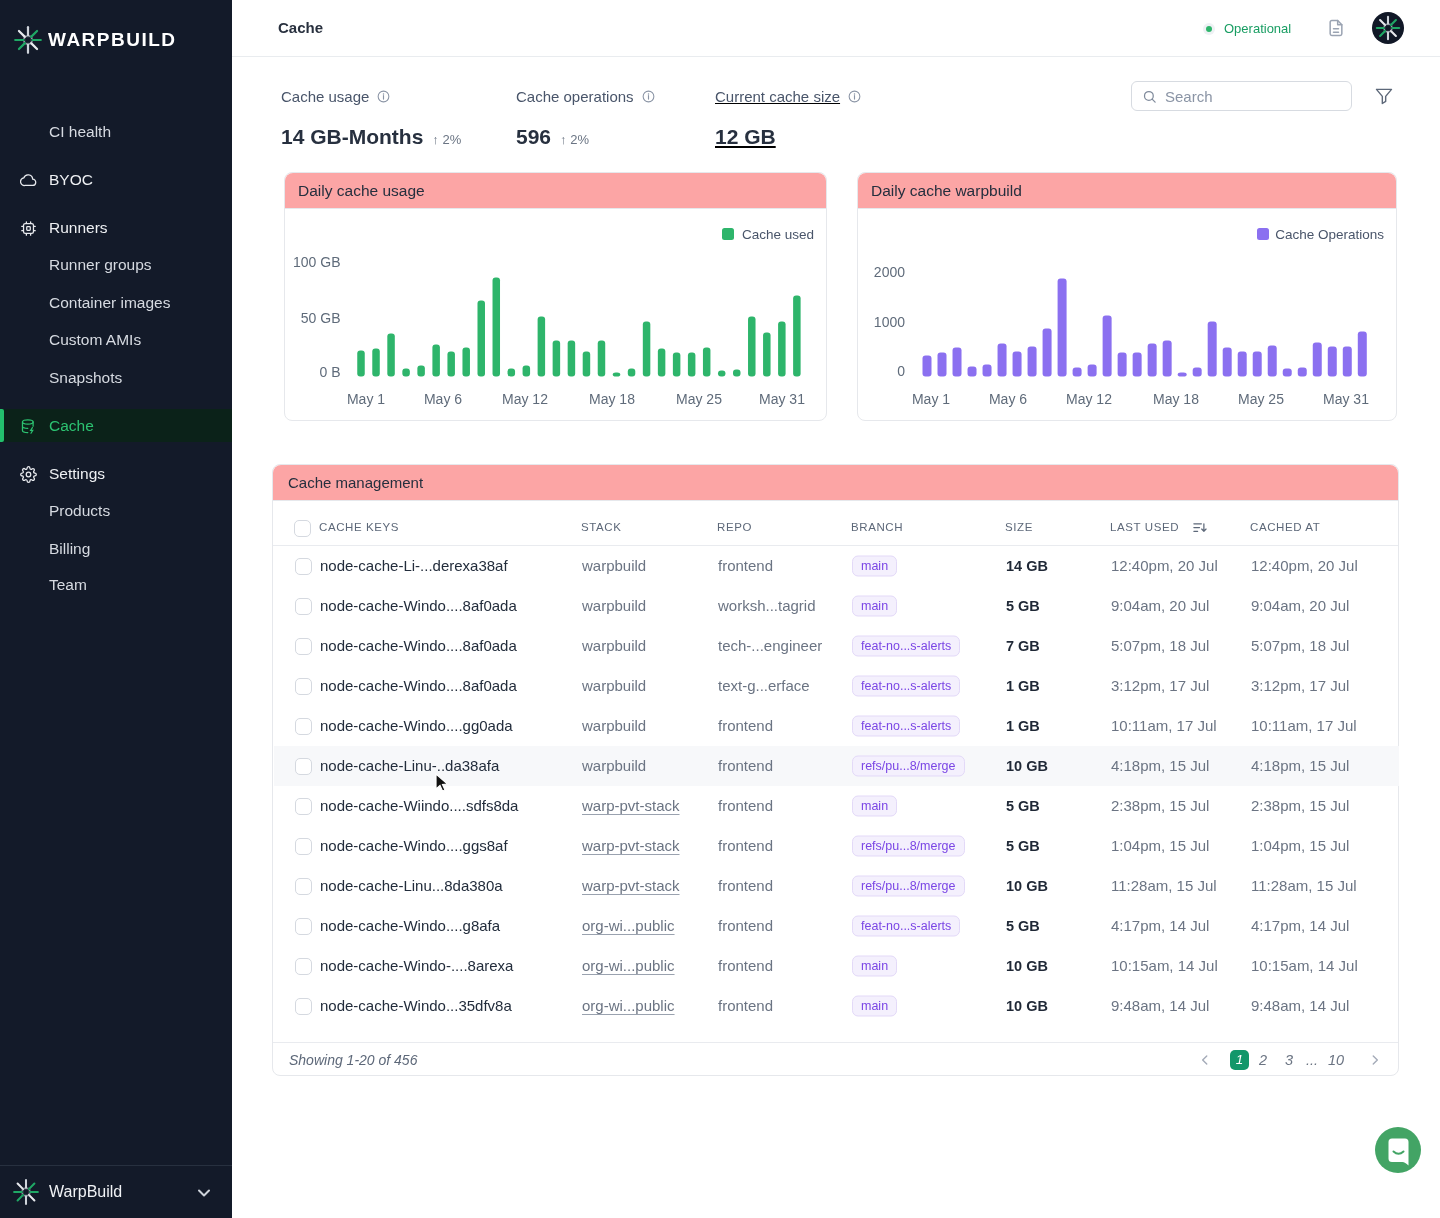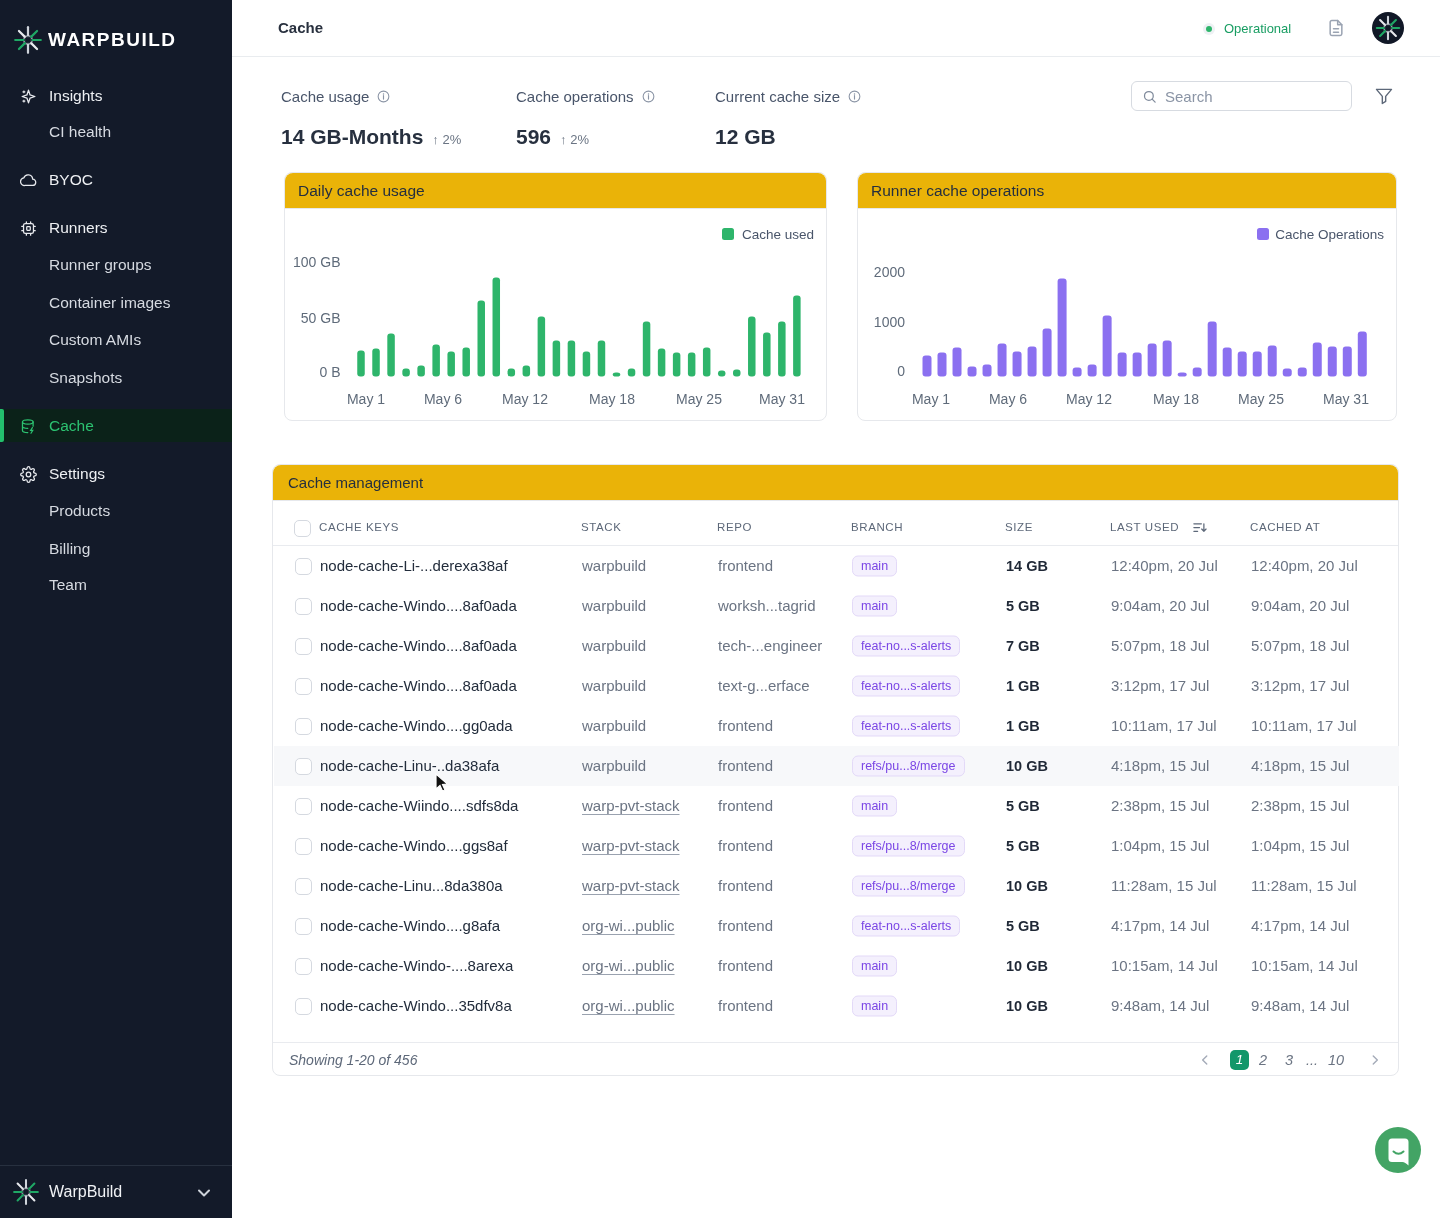--- a/index.html
+++ b/index.html
@@ -28,21 +28,21 @@
 .stat { position:absolute; top:88px; }
 .stat-label { font-size:15px; color:#49556a; display:flex; align-items:center; }
 .stat-label svg { margin-left:8px; }
 .stat-value { margin-top:20px; font-size:21px; font-weight:bold; color:#27303f; display:flex; align-items:baseline; }
 .stat-delta { font-size:13px; color:#6a7483; font-weight:normal; margin-left:9px; }
 
 #search { position:absolute; left:1131px; top:81px; width:221px; height:30px; border:1px solid #d7dbe1; border-radius:6px; display:flex; align-items:center; }
 #search .ph { color:#8a94a5; font-size:15px; margin-left:8px; }
 
 .card { position:absolute; background:#fff; border:1px solid #e6e8ec; border-radius:8px; }
-.card-head { height:36px; background:#eab308; border-bottom:1px solid #e6e8ec; border-radius:8px 8px 0 0; display:flex; align-items:center; }
+.card-head { height:36px; background:#fca5a5; border-bottom:1px solid #e6e8ec; border-radius:8px 8px 0 0; display:flex; align-items:center; }
 .card-head span { margin-left:13px; font-size:15.5px; color:#252f3e; }
 
 #tcard { left:272px; top:464px; width:1127px; height:612px; }
 .thead { position:absolute; left:0; top:37px; width:1125px; height:44px; border-bottom:1px solid #e9ebef; }
 .th { position:absolute; top:0; height:44px; line-height:51px; font-size:11.5px; font-weight:500; letter-spacing:.6px; color:#5d6879; }
 .row { position:absolute; left:1px; width:1125px; height:40px; }
 .cell { position:absolute; top:0; height:40px; line-height:40px; font-size:15px; }
 .ckey { color:#232d3c; }
 .gray { color:#6b7483; }
 .glink { color:#6b7483; text-decoration:underline; text-underline-offset:3px; text-decoration-color:#9aa2af; }
@@ -73,28 +73,20 @@
           <line x1="11.22527282042806" y1="12.859434754630517" x2="9.00549107677051" y2="11.946982558334929" stroke="#a7aeb9" stroke-width="0.9"></line>
           <line x1="10.88873016277919" y1="10.88873016277919" x2="4.94903320081219" y2="4.949033200812192" stroke="#e8eaee" stroke-width="2.2" stroke-linecap="round"></line>
           <line x1="12.844473014768518" y1="11.231470175995598" x2="11.920051426583333" y2="9.016646316792077" stroke="#a7aeb9" stroke-width="0.9"></line>
           <line x1="14" y1="9.6" x2="13.999999999999998" y2="1.1999999999999993" stroke="#cfd4db" stroke-width="2.2" stroke-linecap="round"></line>
           <line x1="15.140565245369483" y1="11.22527282042806" x2="16.05301744166507" y2="9.005491076770507" stroke="#a7aeb9" stroke-width="0.9"></line>
           <line x1="17.11126983722081" y1="10.88873016277919" x2="23.050966799187805" y2="4.94903320081219" stroke="#1fa865" stroke-width="2.2" stroke-linecap="round"></line>
           <line x1="16.768529824004403" y1="12.844473014768518" x2="18.983353683207923" y2="11.920051426583331" stroke="#a7aeb9" stroke-width="0.9"></line>
         </svg>
       <span class="logo-text">WARPBUILD</span>
     </div>
-    <div class="nav-item" style="top:78px;">
-        <span class="nav-icon" id="ic-insights"><svg width="17" height="17" viewBox="0 0 24 24" fill="none" stroke="#e8eaee" stroke-width="1.8" stroke-linejoin="round">
-            <path d="M12 3 L14.2 9.8 L21 12 L14.2 14.2 L12 21 L9.8 14.2 L3 12 L9.8 9.8 Z"></path>
-            <path d="M5.5 3.5 v4 M3.5 5.5 h4" stroke-width="1.5"></path>
-            <path d="M5.5 16.5 v4 M3.5 18.5 h4" stroke-width="1.5"></path>
-          </svg></span>
-        <span class="nav-label">Insights</span>
-      </div>
     <div class="nav-item" style="top:114px;">
         <span class="nav-sub">CI health</span>
       </div>
     <div class="nav-item" style="top:162px;">
         <span class="nav-icon" id="ic-byoc"><svg width="17" height="17" viewBox="0 0 24 24" fill="none" stroke="#e8eaee" stroke-width="1.8" stroke-linecap="round" stroke-linejoin="round">
             <path d="M17.5 19 a4.5 4.5 0 0 0 0.4 -9 A6.5 6.5 0 0 0 5.3 8.4 A5 5 0 0 0 7 19 Z"></path>
           </svg></span>
         <span class="nav-label">BYOC</span>
       </div>
     <div class="nav-item" style="top:210px;">
@@ -215,21 +207,21 @@
     <div class="stat-value">14 GB-Months <span class="stat-delta">↑ 2%</span></div>
   </div>
   <div class="stat" style="left:516px;">
     <div class="stat-label">Cache operations <svg width="13" height="13" viewBox="0 0 16 16">
           <circle cx="8" cy="8" r="6.6" fill="none" stroke="#8a94a5" stroke-width="1.3"></circle>
           <circle cx="8" cy="4.8" r="0.9" fill="#8a94a5"></circle>
           <path d="M8 7 v4.2" stroke="#8a94a5" stroke-width="1.4" stroke-linecap="round"></path>
         </svg></div>
     <div class="stat-value">596 <span class="stat-delta">↑ 2%</span></div>
   </div>
-  <div class="stat" style="left:715px;">
+  <div class="stat" style="left:715px;text-decoration:underline;">
     <div class="stat-label">Current cache size <svg width="13" height="13" viewBox="0 0 16 16">
           <circle cx="8" cy="8" r="6.6" fill="none" stroke="#8a94a5" stroke-width="1.3"></circle>
           <circle cx="8" cy="4.8" r="0.9" fill="#8a94a5"></circle>
           <path d="M8 7 v4.2" stroke="#8a94a5" stroke-width="1.4" stroke-linecap="round"></path>
         </svg></div>
     <div class="stat-value">12 GB</div>
   </div>
 
   <div id="search">
     <svg width="15" height="15" viewBox="0 0 24 24" style="margin-left:10px;" fill="none" stroke="#7f8a9b" stroke-width="2" stroke-linecap="round">
@@ -285,21 +277,21 @@
         <text x="81" y="195" font-size="14" fill="#5f6b7a" text-anchor="middle">May 1</text>
         <text x="158" y="195" font-size="14" fill="#5f6b7a" text-anchor="middle">May 6</text>
         <text x="240" y="195" font-size="14" fill="#5f6b7a" text-anchor="middle">May 12</text>
         <text x="327" y="195" font-size="14" fill="#5f6b7a" text-anchor="middle">May 18</text>
         <text x="414" y="195" font-size="14" fill="#5f6b7a" text-anchor="middle">May 25</text>
         <text x="497" y="195" font-size="14" fill="#5f6b7a" text-anchor="middle">May 31</text>
       </svg>
   </div>
   <div class="card" style="left:857px; top:172px; width:540px; height:249px;">
     <div class="card-head">
-        <span>Runner cache operations</span>
+        <span>Daily cache warpbuild</span>
       </div>
     <svg width="538" height="211" viewBox="0 0 538 211" id="chart2">
         <rect x="399" y="19" width="12" height="12" rx="2.5" fill="#8b70f0"></rect>
         <text x="526" y="30" font-size="13.5" fill="#49556a" text-anchor="end">Cache Operations</text>
         <text x="47" y="68" font-size="14" fill="#5f6b7a" text-anchor="end">2000</text>
         <text x="47" y="117.5" font-size="14" fill="#5f6b7a" text-anchor="end">1000</text>
         <text x="47" y="167" font-size="14" fill="#5f6b7a" text-anchor="end">0</text>
         <rect x="64.5" y="146.5" width="9" height="21" rx="3" ry="3" fill="#8b70f0"></rect>
         <rect x="79.51" y="143.5" width="9" height="24" rx="3" ry="3" fill="#8b70f0"></rect>
         <rect x="94.52" y="138.5" width="9" height="29" rx="3" ry="3" fill="#8b70f0"></rect>

